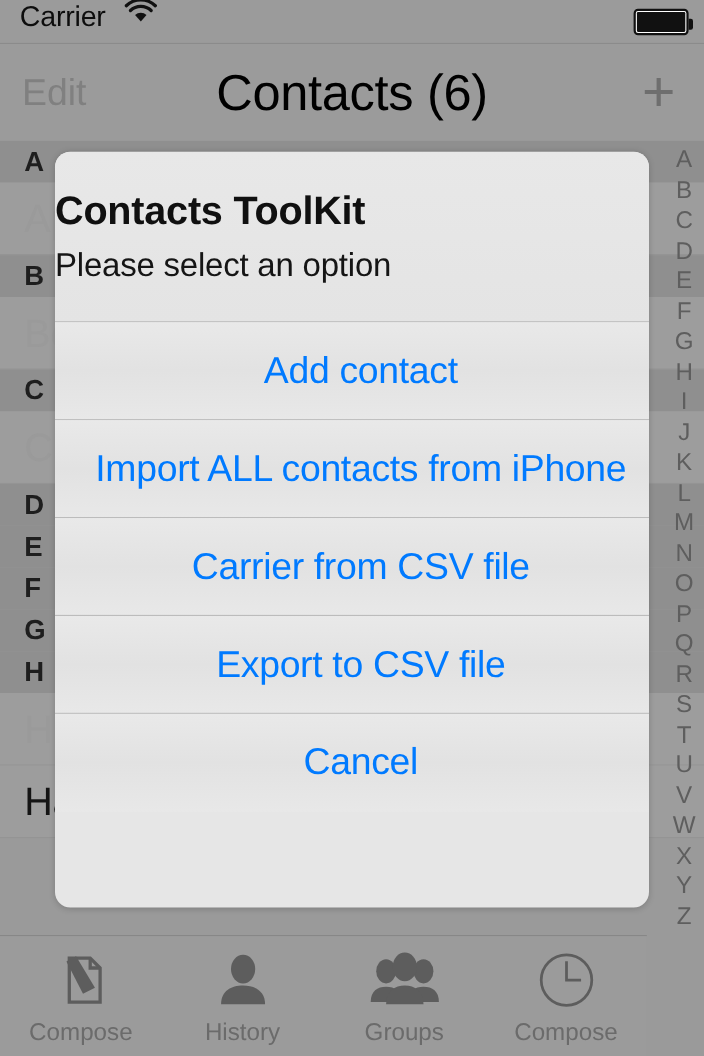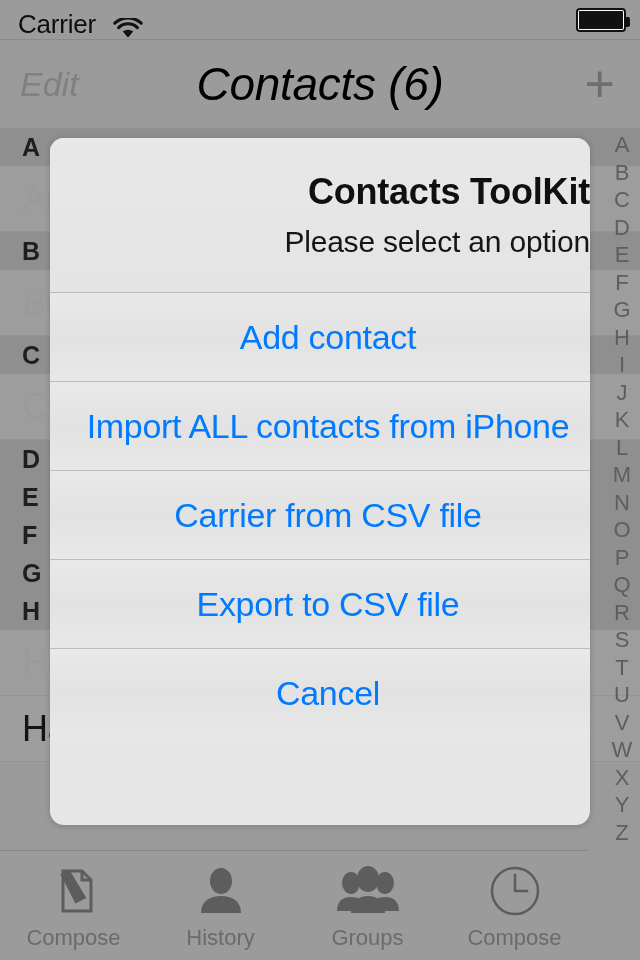--- a/index.html
+++ b/index.html
@@ -28,21 +28,21 @@
     height: 40px;
     background: #9b9b9b;
     border-bottom: 1px solid #8b8b8b;
     box-sizing: border-box;
   }
   .status-left {
     position: absolute;
     left: 18px; top: 0;
     height: 40px;
     display: flex;
-    align-items: flex-end;
+    align-items: flex-start;
     gap: 17px;
   }
   .status-carrier {
     font-size: 26px;
     color: #0d0d0d;
     letter-spacing: -0.2px;
   }
   .wifi-icon { display: block; }
   .status-time {
     position: absolute;
@@ -91,21 +91,20 @@
   }
 
   
   .nav-bar {
     position: absolute;
     top: 40px; left: 0;
     width: 640px;
     height: 88px;
     background: #9b9b9b;
     box-sizing: border-box;
-    font-style: italic;
   }
   .nav-edit {
     position: absolute;
     left: 20px; top: 0;
     height: 88px;
     display: flex;
     align-items: center;
     font-size: 34px;
     color: #808080;
   }
@@ -196,21 +195,21 @@
     background: #e6e6e6;
     border-radius: 14px;
     overflow: hidden;
     z-index: 20;
     box-shadow: 0 1px 6px rgba(0,0,0,0.18);
   }
   .alert-head {
     height: 155px;
     display: flex;
     flex-direction: column;
-    align-items: flex-end;
+    align-items: flex-start;
     justify-content: center;
     background: linear-gradient(180deg, #e8e8e8 0%, #e4e4e4 100%);
     border-bottom: 1px solid #bcbcbc;
     box-sizing: border-box;
   }
   .alert-title {
     font-size: 36px;
     font-weight: bold;
     color: #101010;
     margin-bottom: 12px;

